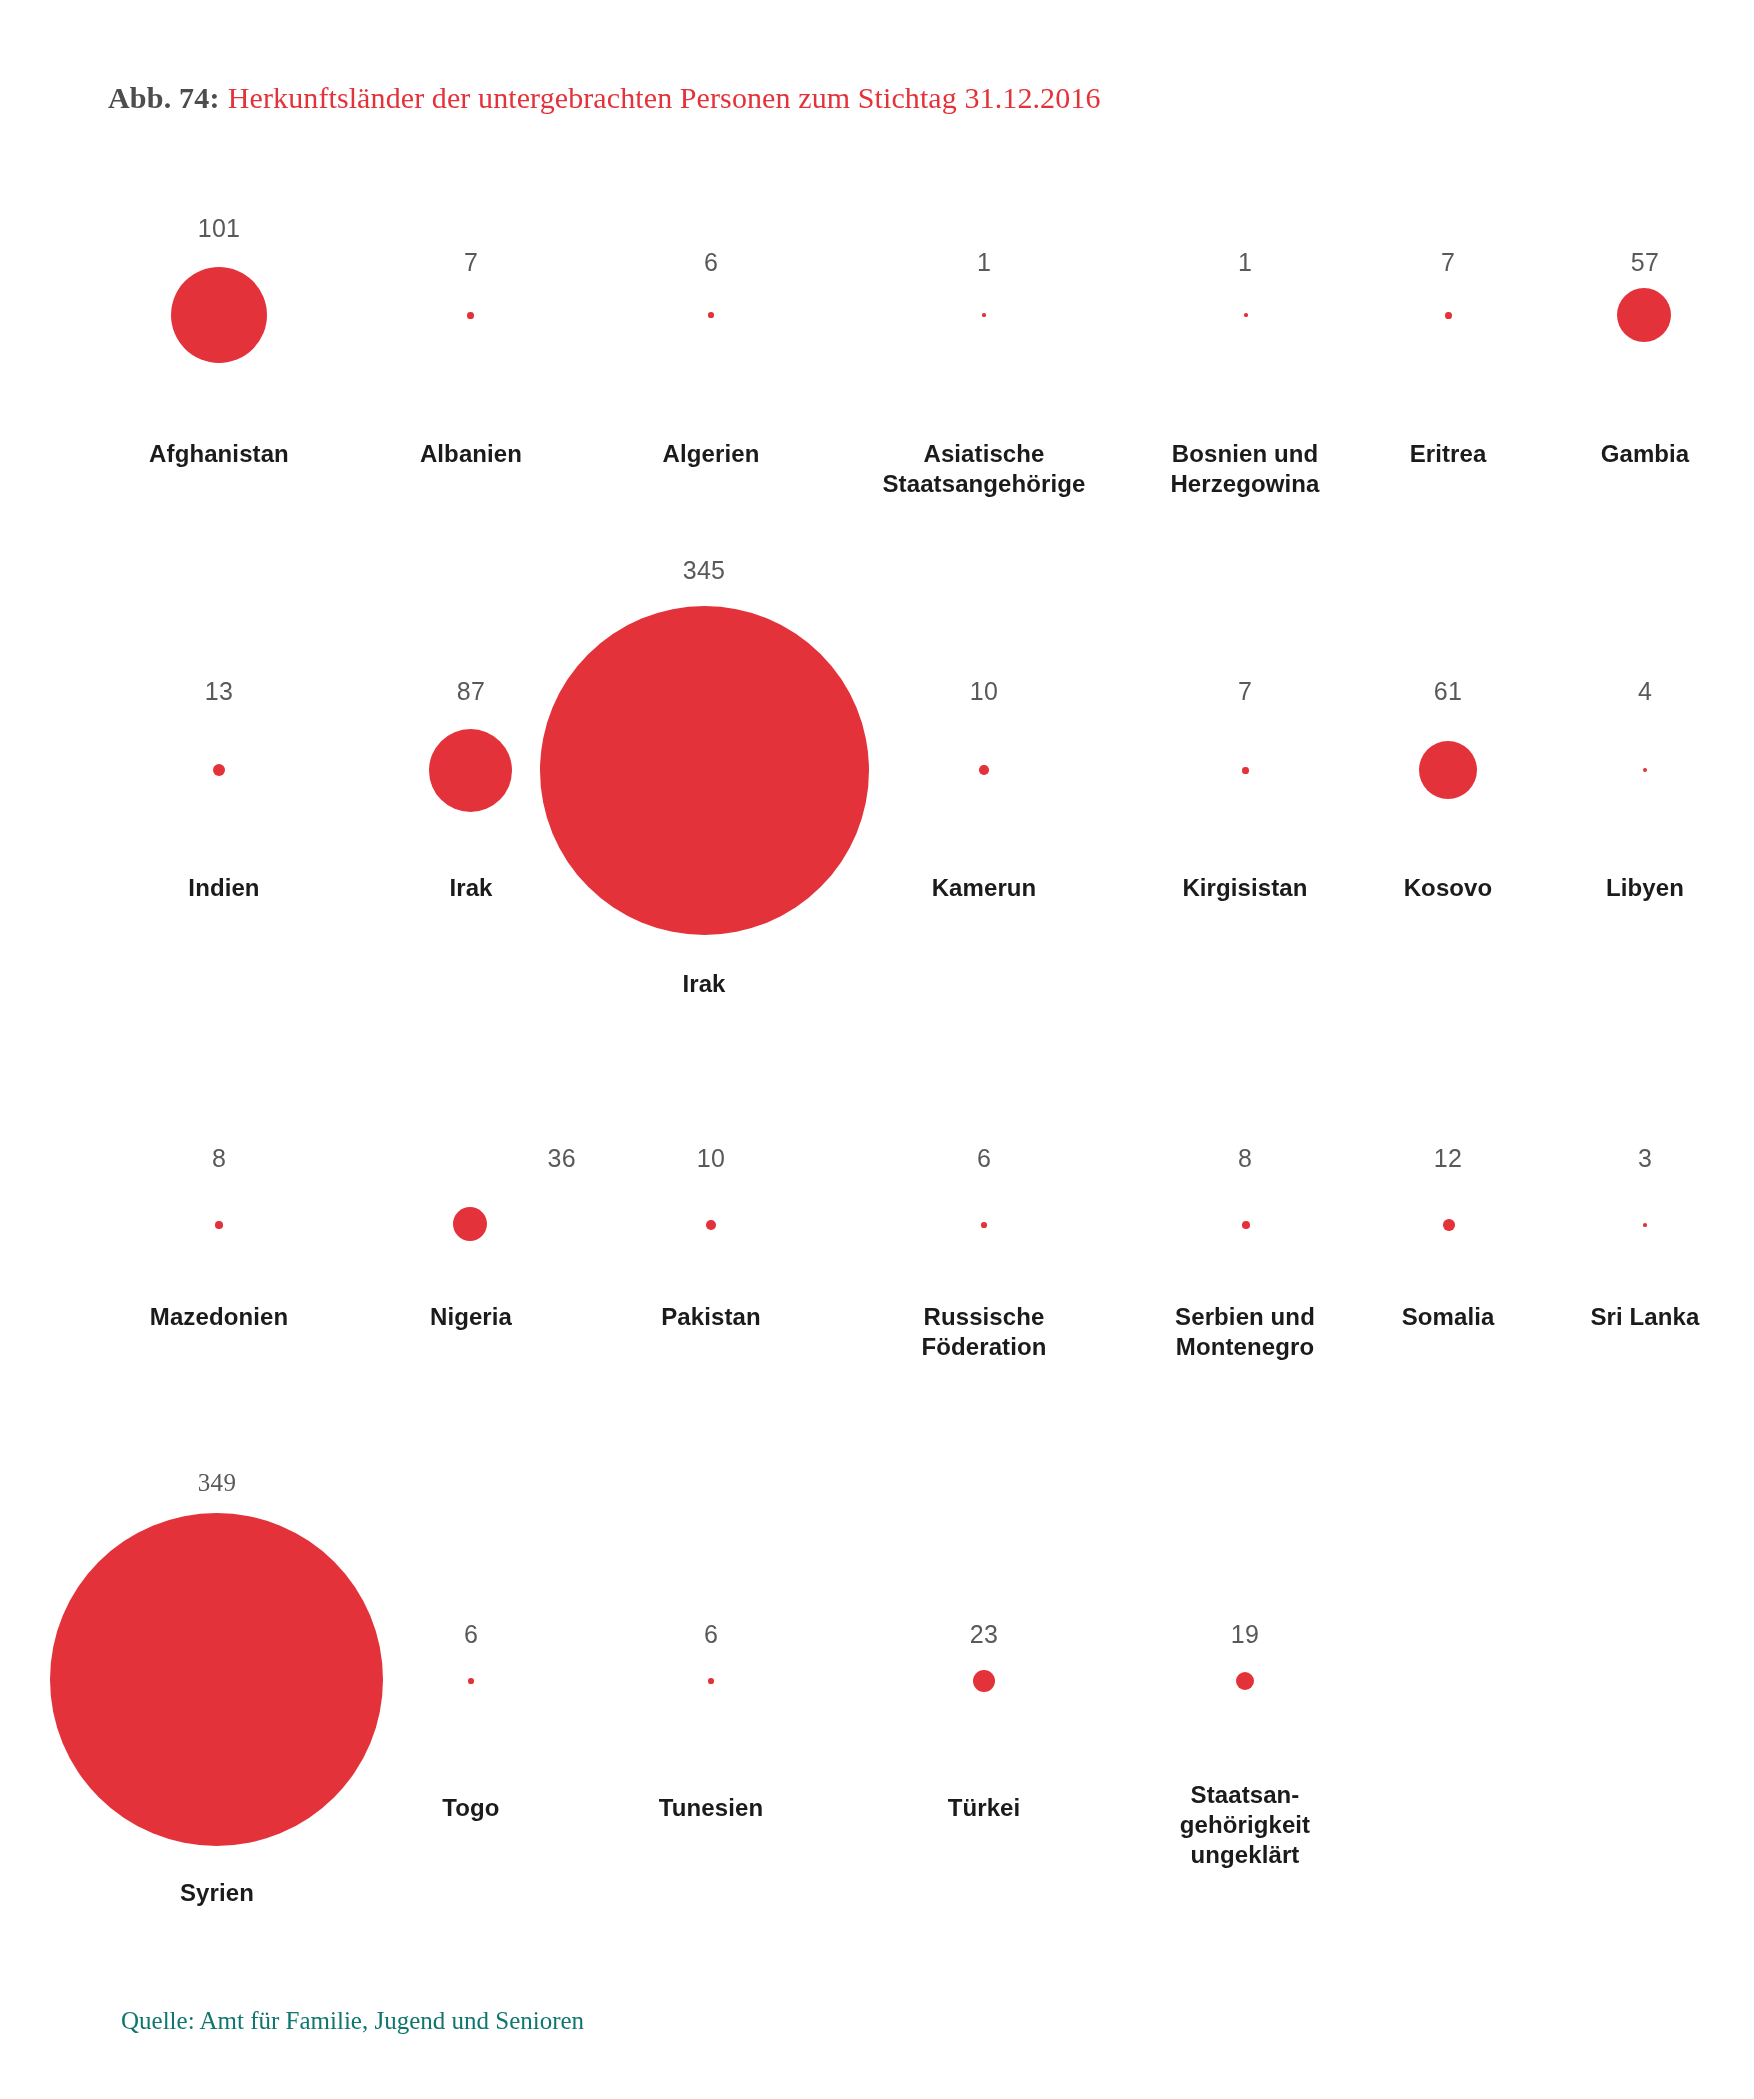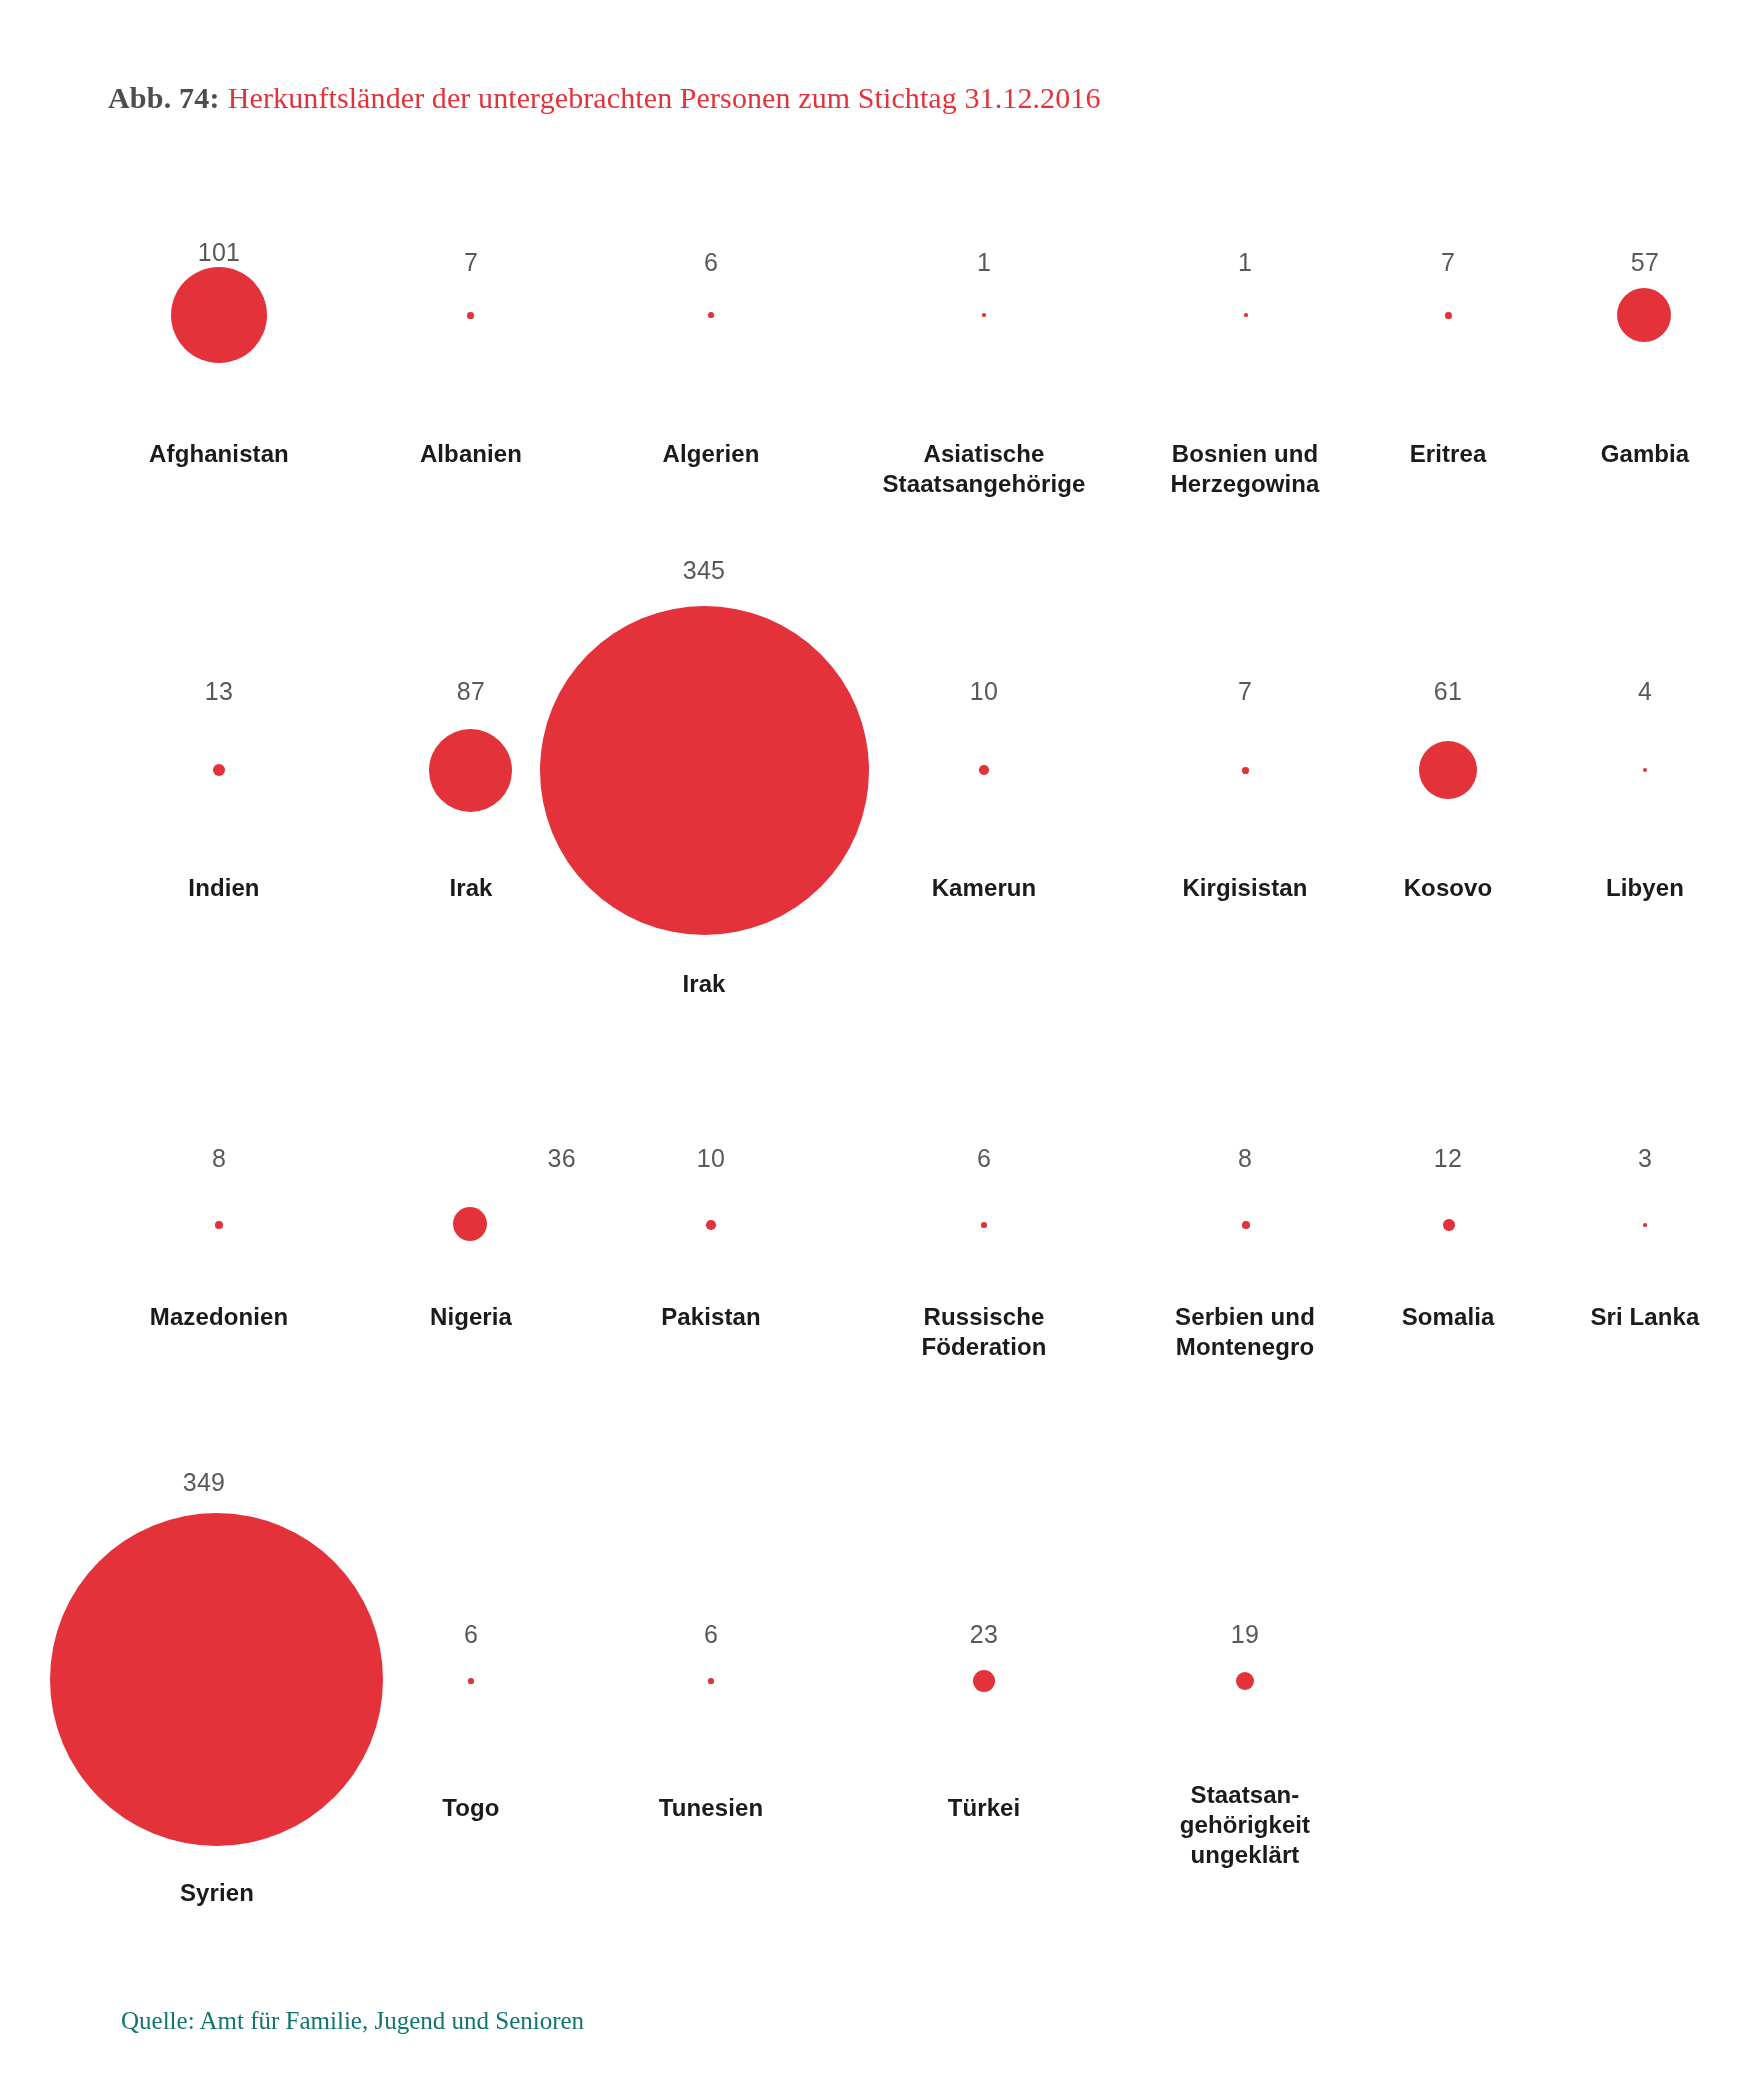--- a/index.html
+++ b/index.html
@@ -89,21 +89,21 @@
   }
 </style>
 </head>
 <body>
 
 <div id="title-bar">
   <span id="fig-number">Abb. 74:</span><span id="fig-title">Herkunftsländer der untergebrachten Personen zum Stichtag 31.12.2016</span>
 </div>
 
 <div id="chart-area">
-    <div class="bubble-cell narrow" style="left: 219px; top: 239px;">
+    <div class="bubble-cell narrow" style="left: 219px; top: 215px;">
       <div class="bubble-value">101</div>
     </div>
     <div class="bubble-dot" title="Afghanistan: 101" style="width: 96px; height: 96px; background: rgb(228, 50, 58); left: 171px; top: 267px; position: absolute;"></div>
     <div class="bubble-cell narrow" style="left: 219px; top: 439px;">
       <div class="bubble-label">Afghanistan</div>
     </div>
     <div class="bubble-cell narrow" style="left: 471px; top: 249px;">
       <div class="bubble-value">7</div>
     </div>
     <div class="bubble-dot" title="Albanien: 7" style="width: 6.7px; height: 6.7px; background: rgb(228, 50, 58); left: 467px; top: 312px; position: absolute;"></div>
@@ -240,21 +240,21 @@
     <div class="bubble-cell narrow" style="left: 1448px; top: 1302px;">
       <div class="bubble-label">Somalia</div>
     </div>
     <div class="bubble-cell narrow" style="left: 1645px; top: 1145px;">
       <div class="bubble-value">3</div>
     </div>
     <div class="bubble-dot" title="Sri Lanka: 3" style="width: 3.7px; height: 3.7px; background: rgb(228, 50, 58); left: 1643px; top: 1223px; position: absolute;"></div>
     <div class="bubble-cell narrow" style="left: 1645px; top: 1302px;">
       <div class="bubble-label">Sri Lanka</div>
     </div>
-    <div class="bubble-cell narrow" style="left: 204px; top: 1469px;">
+    <div class="bubble-cell narrow" style="left: 217px; top: 1469px; font-family: Liberation Serif, serif;">
       <div class="bubble-value">349</div>
     </div>
     <div class="bubble-dot" title="Syrien: 349" style="width: 333px; height: 333px; background: rgb(228, 50, 58); left: 50px; top: 1513px; position: absolute;"></div>
     <div class="bubble-cell narrow" style="left: 217px; top: 1878px;">
       <div class="bubble-label">Syrien</div>
     </div>
     <div class="bubble-cell narrow" style="left: 471px; top: 1621px;">
       <div class="bubble-value">6</div>
     </div>
     <div class="bubble-dot" title="Togo: 6" style="width: 5.7px; height: 5.7px; background: rgb(228, 50, 58); left: 468px; top: 1678px; position: absolute;"></div>

